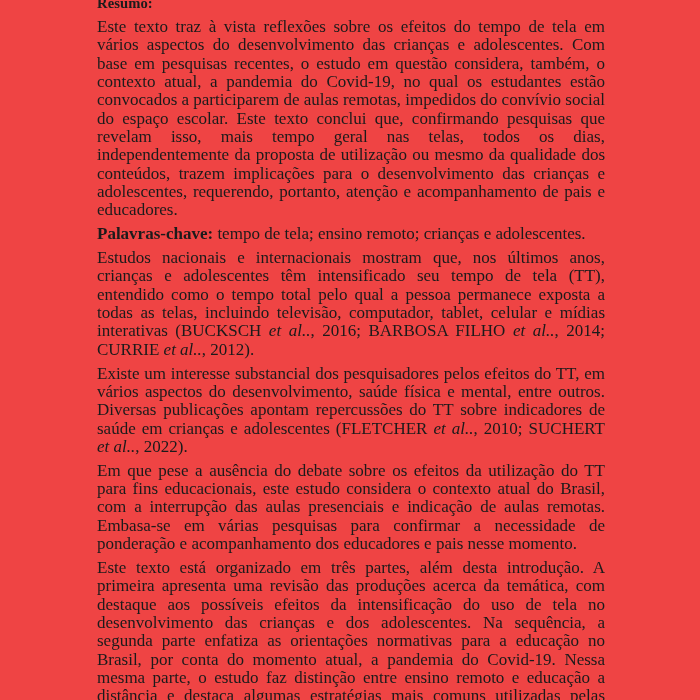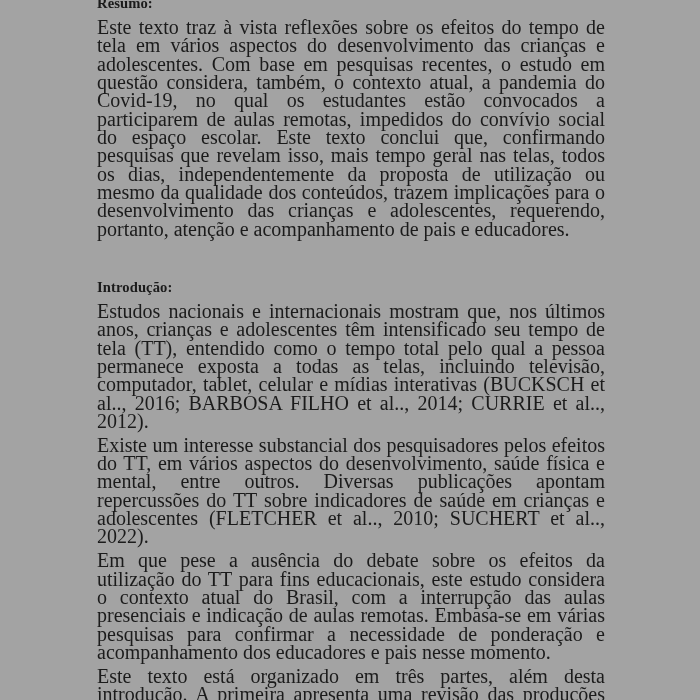--- a/index.html
+++ b/index.html
@@ -4,66 +4,67 @@
 <style>
   html, body {
     margin: 0;
     padding: 0;
     background: #ffffff;
   }
   .page {
     position: relative;
     width: 700px;
     height: 700px;
-    background: #a3a3a3;
+    background: #ef4444;
     overflow: hidden;
     font-family: "Liberation Serif", serif;
     color: #1b1b1b;
   }
   .content {
     position: absolute;
     left: 97px;
     top: -6px;
     width: 508px;
   }
   .content h2 {
     margin: 0;
     font-size: 14.6px;
     line-height: 18.35px;
     font-weight: bold;
     text-align: left;
     letter-spacing: 0.1px;
   }
   .content p {
     margin: 5.5px 0 0 0;
-    font-size: 20px;
+    font-size: 17px;
     line-height: 18.35px;
     text-align: justify;
   }
   .intro-heading {
     margin-top: 40px !important;
   }
   .kw-label {
     font-weight: bold;
   }
   .it {
+    font-style: italic;
   }
 </style>
 </head>
 <body>
 
 <div class="page">
   <div class="content">
 
     <h2>Resumo:</h2>
 
     <p>Este texto traz à vista reflexões sobre os efeitos do tempo de tela em vários aspectos do desenvolvimento das crianças e adolescentes. Com base em pesquisas recentes, o estudo em questão considera, também, o contexto atual, a pandemia do Covid-19, no qual os estudantes estão convocados a participarem de aulas remotas, impedidos do convívio social do espaço escolar. Este texto conclui que, confirmando pesquisas que revelam isso, mais tempo geral nas telas, todos os dias, independentemente da proposta de utilização ou mesmo da qualidade dos conteúdos, trazem implicações para o desenvolvimento das crianças e adolescentes, requerendo, portanto, atenção e acompanhamento de pais e educadores.</p>
 
+    <p><span class="kw-label">Palavras-chave:</span><span> tempo de tela; ensino remoto; crianças e adolescentes.</span></p>
 
-    <h2 class="intro-heading">Introdução:</h2>
 
     <p><span>Estudos nacionais e internacionais mostram que, nos últimos anos, crianças e adolescentes têm intensificado seu tempo de tela (TT), entendido como o tempo total pelo qual a pessoa permanece exposta a todas as telas, incluindo televisão, computador, tablet, celular e mídias interativas (BUCKSCH </span><span class="it">et al..</span><span>, 2016; BARBOSA FILHO </span><span class="it">et al..</span><span>, 2014; CURRIE </span><span class="it">et al..</span><span>, 2012).</span></p>
 
     <p><span>Existe um interesse substancial dos pesquisadores pelos efeitos do TT, em vários aspectos do desenvolvimento, saúde física e mental, entre outros. Diversas publicações apontam repercussões do TT sobre indicadores de saúde em crianças e adolescentes (FLETCHER </span><span class="it">et al..</span><span>, 2010; SUCHERT </span><span class="it">et al..</span><span>, 2022).</span></p>
 
     <p>Em que pese a ausência do debate sobre os efeitos da utilização do TT para fins educacionais, este estudo considera o contexto atual do Brasil, com a interrupção das aulas presenciais e indicação de aulas remotas. Embasa-se em várias pesquisas para confirmar a necessidade de ponderação e acompanhamento dos educadores e pais nesse momento.</p>
 
     <p>Este texto está organizado em três partes, além desta introdução. A primeira apresenta uma revisão das produções acerca da temática, com destaque aos possíveis efeitos da intensificação do uso de tela no desenvolvimento das crianças e dos adolescentes. Na sequência, a segunda parte enfatiza as orientações normativas para a educação no Brasil, por conta do momento atual, a pandemia do Covid-19. Nessa mesma parte, o estudo faz distinção entre ensino remoto e educação a distância e destaca algumas estratégias mais comuns utilizadas pelas escolas. Adicionalmente, ainda faz referência a autores que indicam orientações de acompanhamento para pais e educadores nesse processo. Por fim, a terceira e última parte conclui o estudo, indicando aos educadores e pais atenção à</p>
 
   </div>

